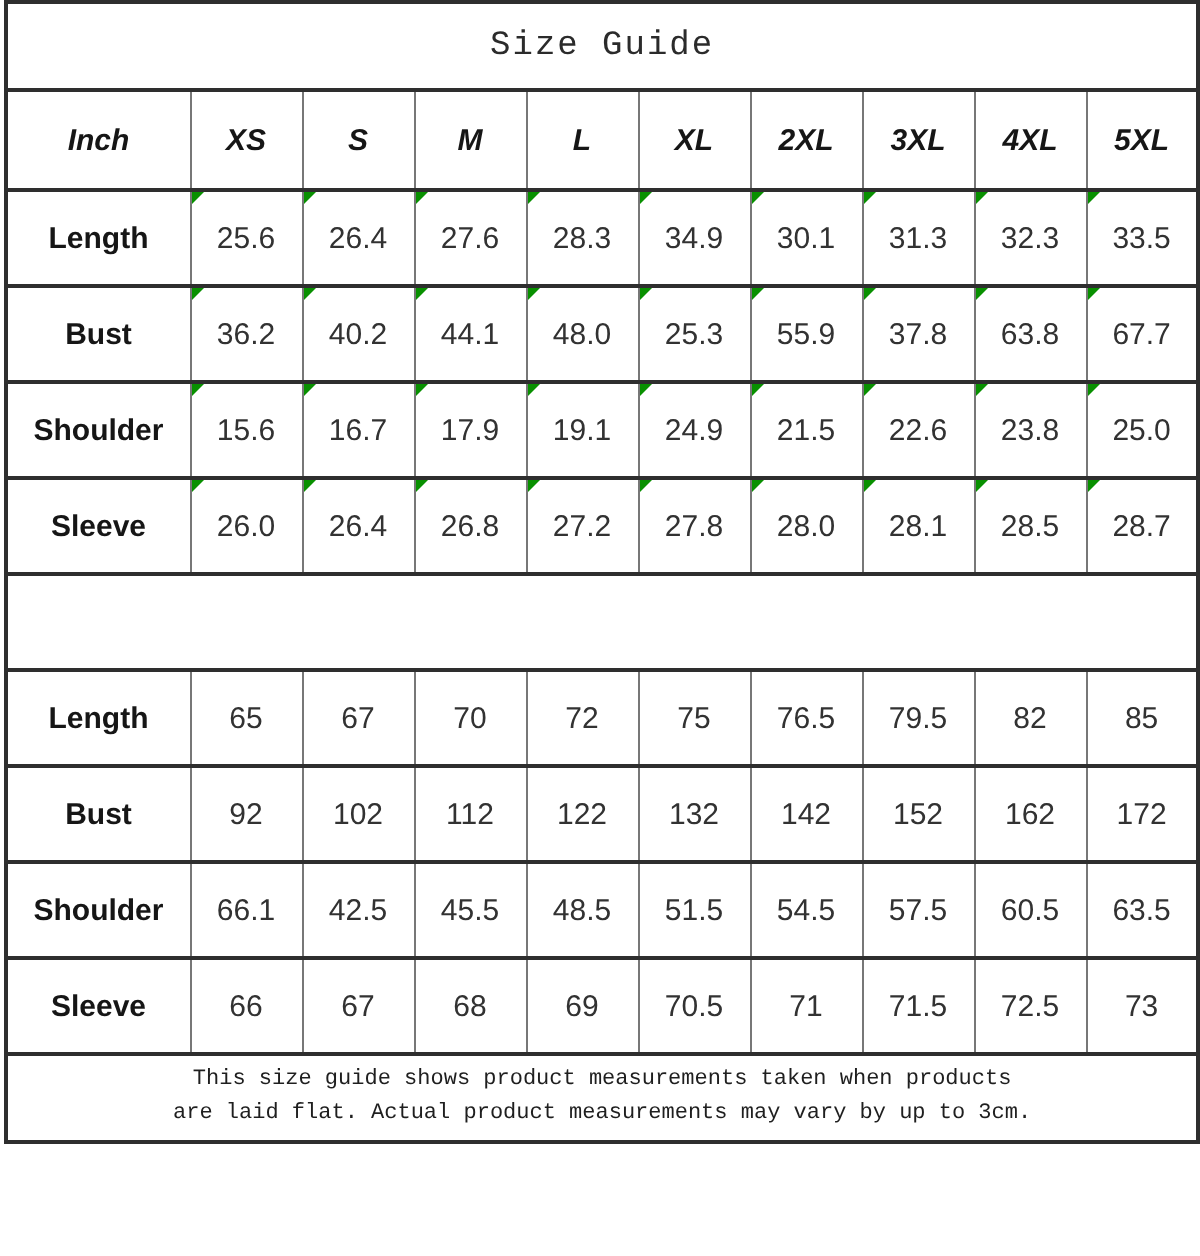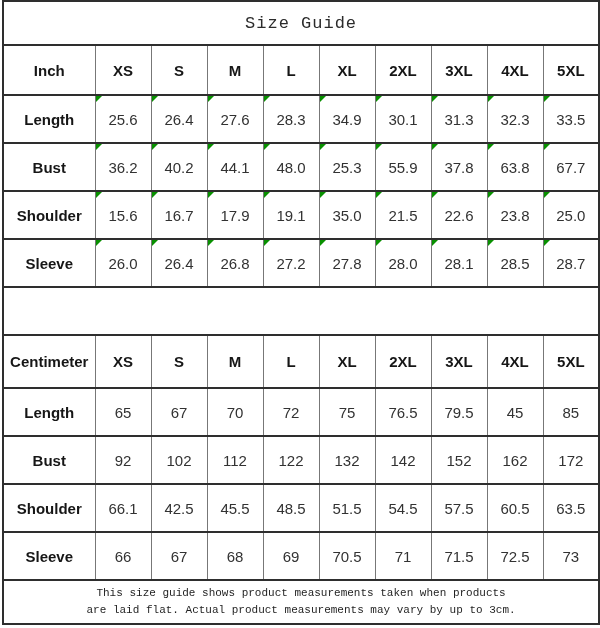--- a/index.html
+++ b/index.html
@@ -36,21 +36,21 @@
     font-size: 17px;
     letter-spacing: 1px;
     color: #2b2b2b;
   }
 
   td.hdr {
     font-weight: bold;
     font-size: 15px;
     color: #161616;
   }
-  .r-head td { height: 48px; }
+  .r-head td { height: 48px; font-style: italic; }
   .r-head-cm td { height: 51px; }
 
   .r-data td { height: 46px; }
   td.val {
     position: relative;
     font-size: 15px;
     font-weight: normal;
     color: #323232;
   }
   .marker {
@@ -129,21 +129,21 @@
           <td class="val"><span class="marker"></span><span>37.8</span></td>
           <td class="val"><span class="marker"></span><span>63.8</span></td>
           <td class="val"><span class="marker"></span><span>67.7</span></td>
         </tr>
         <tr class="r-data">
           <td class="hdr">Shoulder</td>
           <td class="val"><span class="marker"></span><span>15.6</span></td>
           <td class="val"><span class="marker"></span><span>16.7</span></td>
           <td class="val"><span class="marker"></span><span>17.9</span></td>
           <td class="val"><span class="marker"></span><span>19.1</span></td>
-          <td class="val"><span class="marker"></span><span>35.0</span></td>
+          <td class="val"><span class="marker"></span><span>24.9</span></td>
           <td class="val"><span class="marker"></span><span>21.5</span></td>
           <td class="val"><span class="marker"></span><span>22.6</span></td>
           <td class="val"><span class="marker"></span><span>23.8</span></td>
           <td class="val"><span class="marker"></span><span>25.0</span></td>
         </tr>
         <tr class="r-data">
           <td class="hdr">Sleeve</td>
           <td class="val"><span class="marker"></span><span>26.0</span></td>
           <td class="val"><span class="marker"></span><span>26.4</span></td>
           <td class="val"><span class="marker"></span><span>26.8</span></td>
@@ -154,42 +154,30 @@
           <td class="val"><span class="marker"></span><span>28.5</span></td>
           <td class="val"><span class="marker"></span><span>28.7</span></td>
         </tr>
       </tbody>
     <tbody>
       <tr class="r-gap">
         <td colspan="10"></td>
       </tr>
     </tbody>
     <tbody id="tbody-1">
-        <tr class="r-head r-head-cm">
-          <td class="hdr">Centimeter</td>
-          <td class="hdr">XS</td>
-          <td class="hdr">S</td>
-          <td class="hdr">M</td>
-          <td class="hdr">L</td>
-          <td class="hdr">XL</td>
-          <td class="hdr">2XL</td>
-          <td class="hdr">3XL</td>
-          <td class="hdr">4XL</td>
-          <td class="hdr">5XL</td>
-        </tr>
         <tr class="r-data">
           <td class="hdr">Length</td>
           <td class="val"><span>65</span></td>
           <td class="val"><span>67</span></td>
           <td class="val"><span>70</span></td>
           <td class="val"><span>72</span></td>
           <td class="val"><span>75</span></td>
           <td class="val"><span>76.5</span></td>
           <td class="val"><span>79.5</span></td>
-          <td class="val"><span>45</span></td>
+          <td class="val"><span>82</span></td>
           <td class="val"><span>85</span></td>
         </tr>
         <tr class="r-data">
           <td class="hdr">Bust</td>
           <td class="val"><span>92</span></td>
           <td class="val"><span>102</span></td>
           <td class="val"><span>112</span></td>
           <td class="val"><span>122</span></td>
           <td class="val"><span>132</span></td>
           <td class="val"><span>142</span></td>

